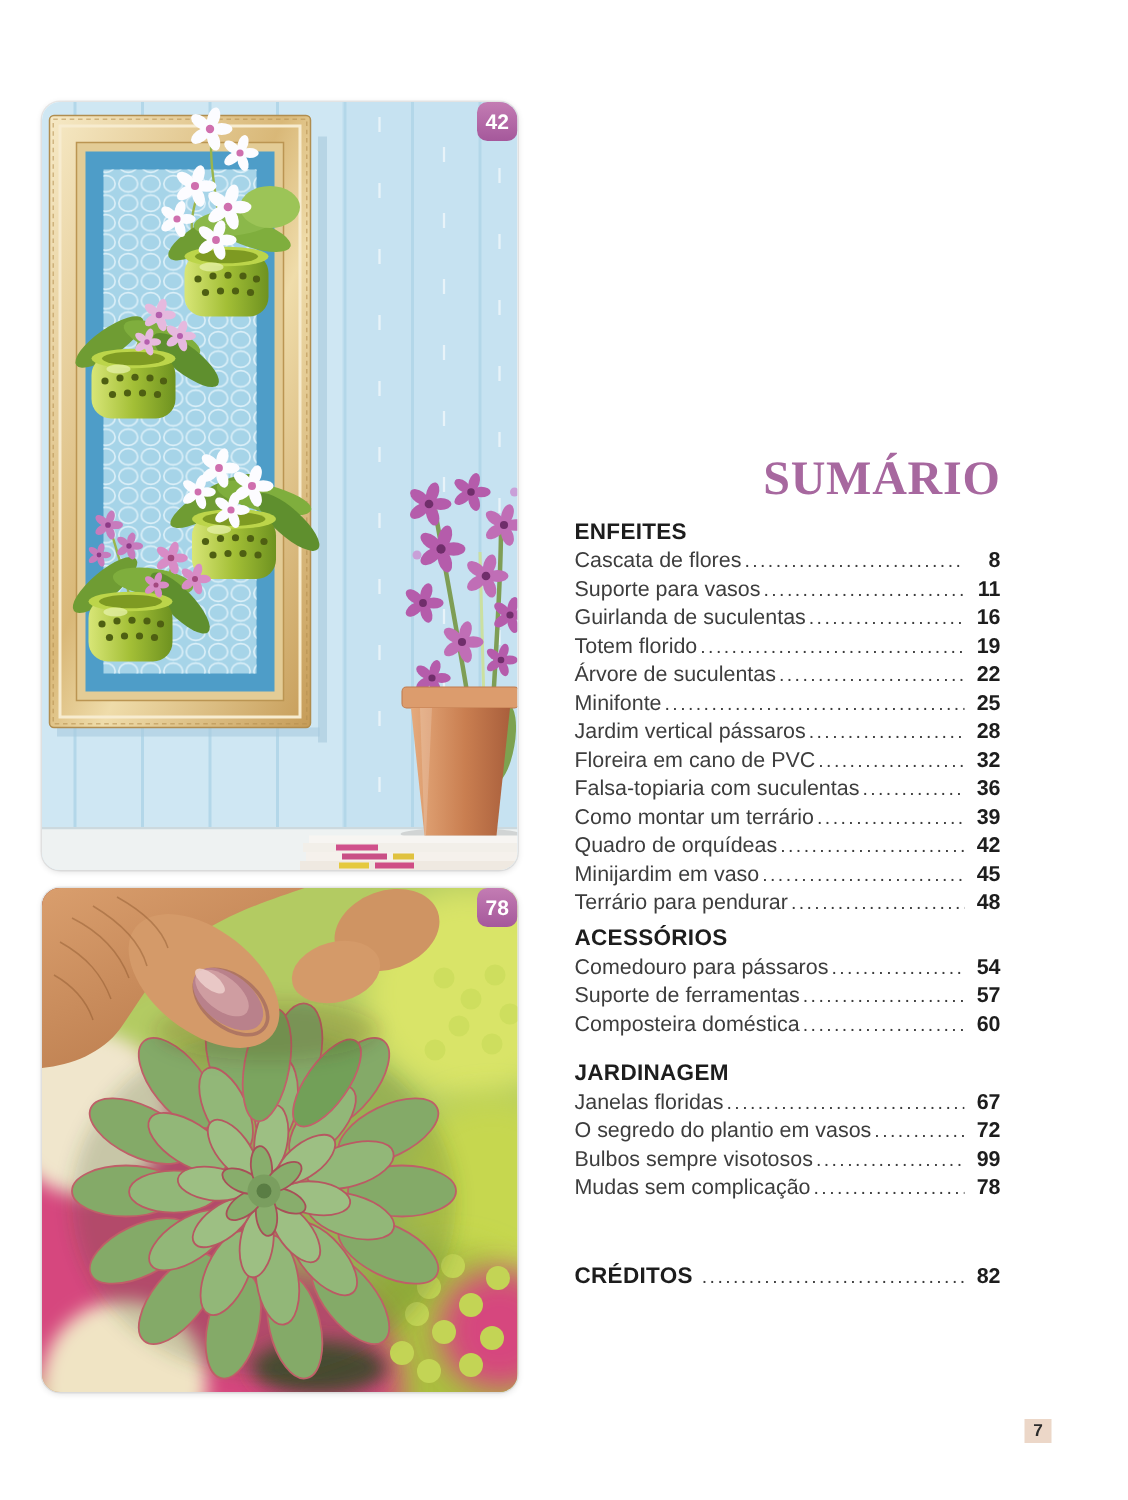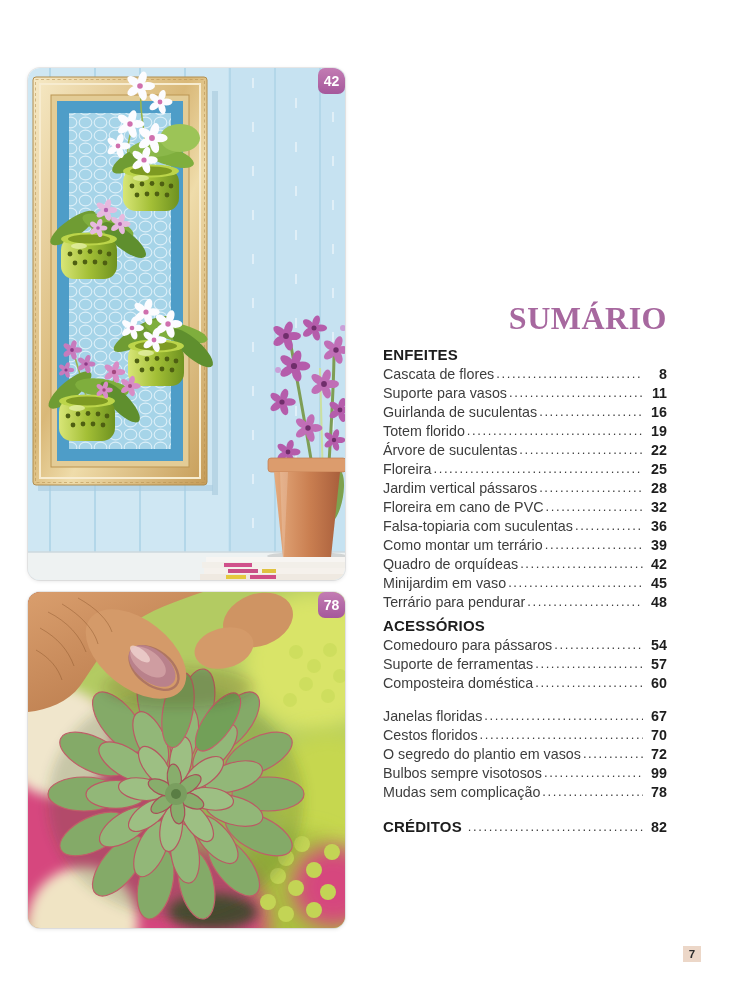--- a/index.html
+++ b/index.html
@@ -29,21 +29,21 @@
   #sec-1{margin-top:5px}
   #sec-2{margin-top:14px}
   .row{display:flex;align-items:center;height:19px;font-size:14.3px;color:#3d3d3d}
   .row .lbl{white-space:nowrap}
   .dots{
     flex:1;overflow:hidden;white-space:nowrap;margin:0 3px 0 2px;
     color:#3d3d3d;font-size:13px;letter-spacing:1.6px;
   }
   .dots::after{content:"................................................................................"}
   .pg{font-weight:bold;color:#1d1d1d;min-width:21px;text-align:right}
-  .credits{margin-top:16px;height:19px}
+  .credits{margin-top:40px;height:19px}
   .credits .lbl{font-weight:bold;color:#1d1d1d;font-size:15px;letter-spacing:.2px;margin-right:4px}
   .pagenum{
     position:absolute;left:683px;top:946px;width:18px;height:16px;
     background:#ecd7c8;color:#2b2b2b;font-size:11.5px;font-weight:bold;
     line-height:16px;text-align:center;
   }
 </style>
 </head>
 <body>
 
@@ -384,21 +384,21 @@
         <span class="lbl">Totem florido</span>
         <span class="dots"></span>
         <span class="pg">19</span>
       </div>
     <div class="row">
         <span class="lbl">Árvore de suculentas</span>
         <span class="dots"></span>
         <span class="pg">22</span>
       </div>
     <div class="row">
-        <span class="lbl">Floreira</span>
+        <span class="lbl">Minifonte</span>
         <span class="dots"></span>
         <span class="pg">25</span>
       </div>
     <div class="row">
         <span class="lbl">Jardim vertical pássaros</span>
         <span class="dots"></span>
         <span class="pg">28</span>
       </div>
     <div class="row">
         <span class="lbl">Floreira em cano de PVC</span>
@@ -445,29 +445,25 @@
         <span class="pg">57</span>
       </div>
     <div class="row">
         <span class="lbl">Composteira doméstica</span>
         <span class="dots"></span>
         <span class="pg">60</span>
       </div>
   </div>
 
   <div id="sec-2">
+    <div class="sec-head">JARDINAGEM</div>
     <div class="row">
         <span class="lbl">Janelas floridas</span>
         <span class="dots"></span>
         <span class="pg">67</span>
-      </div>
-    <div class="row">
-        <span class="lbl">Cestos floridos</span>
-        <span class="dots"></span>
-        <span class="pg">70</span>
       </div>
     <div class="row">
         <span class="lbl">O segredo do plantio em vasos</span>
         <span class="dots"></span>
         <span class="pg">72</span>
       </div>
     <div class="row">
         <span class="lbl">Bulbos sempre visotosos</span>
         <span class="dots"></span>
         <span class="pg">99</span>

